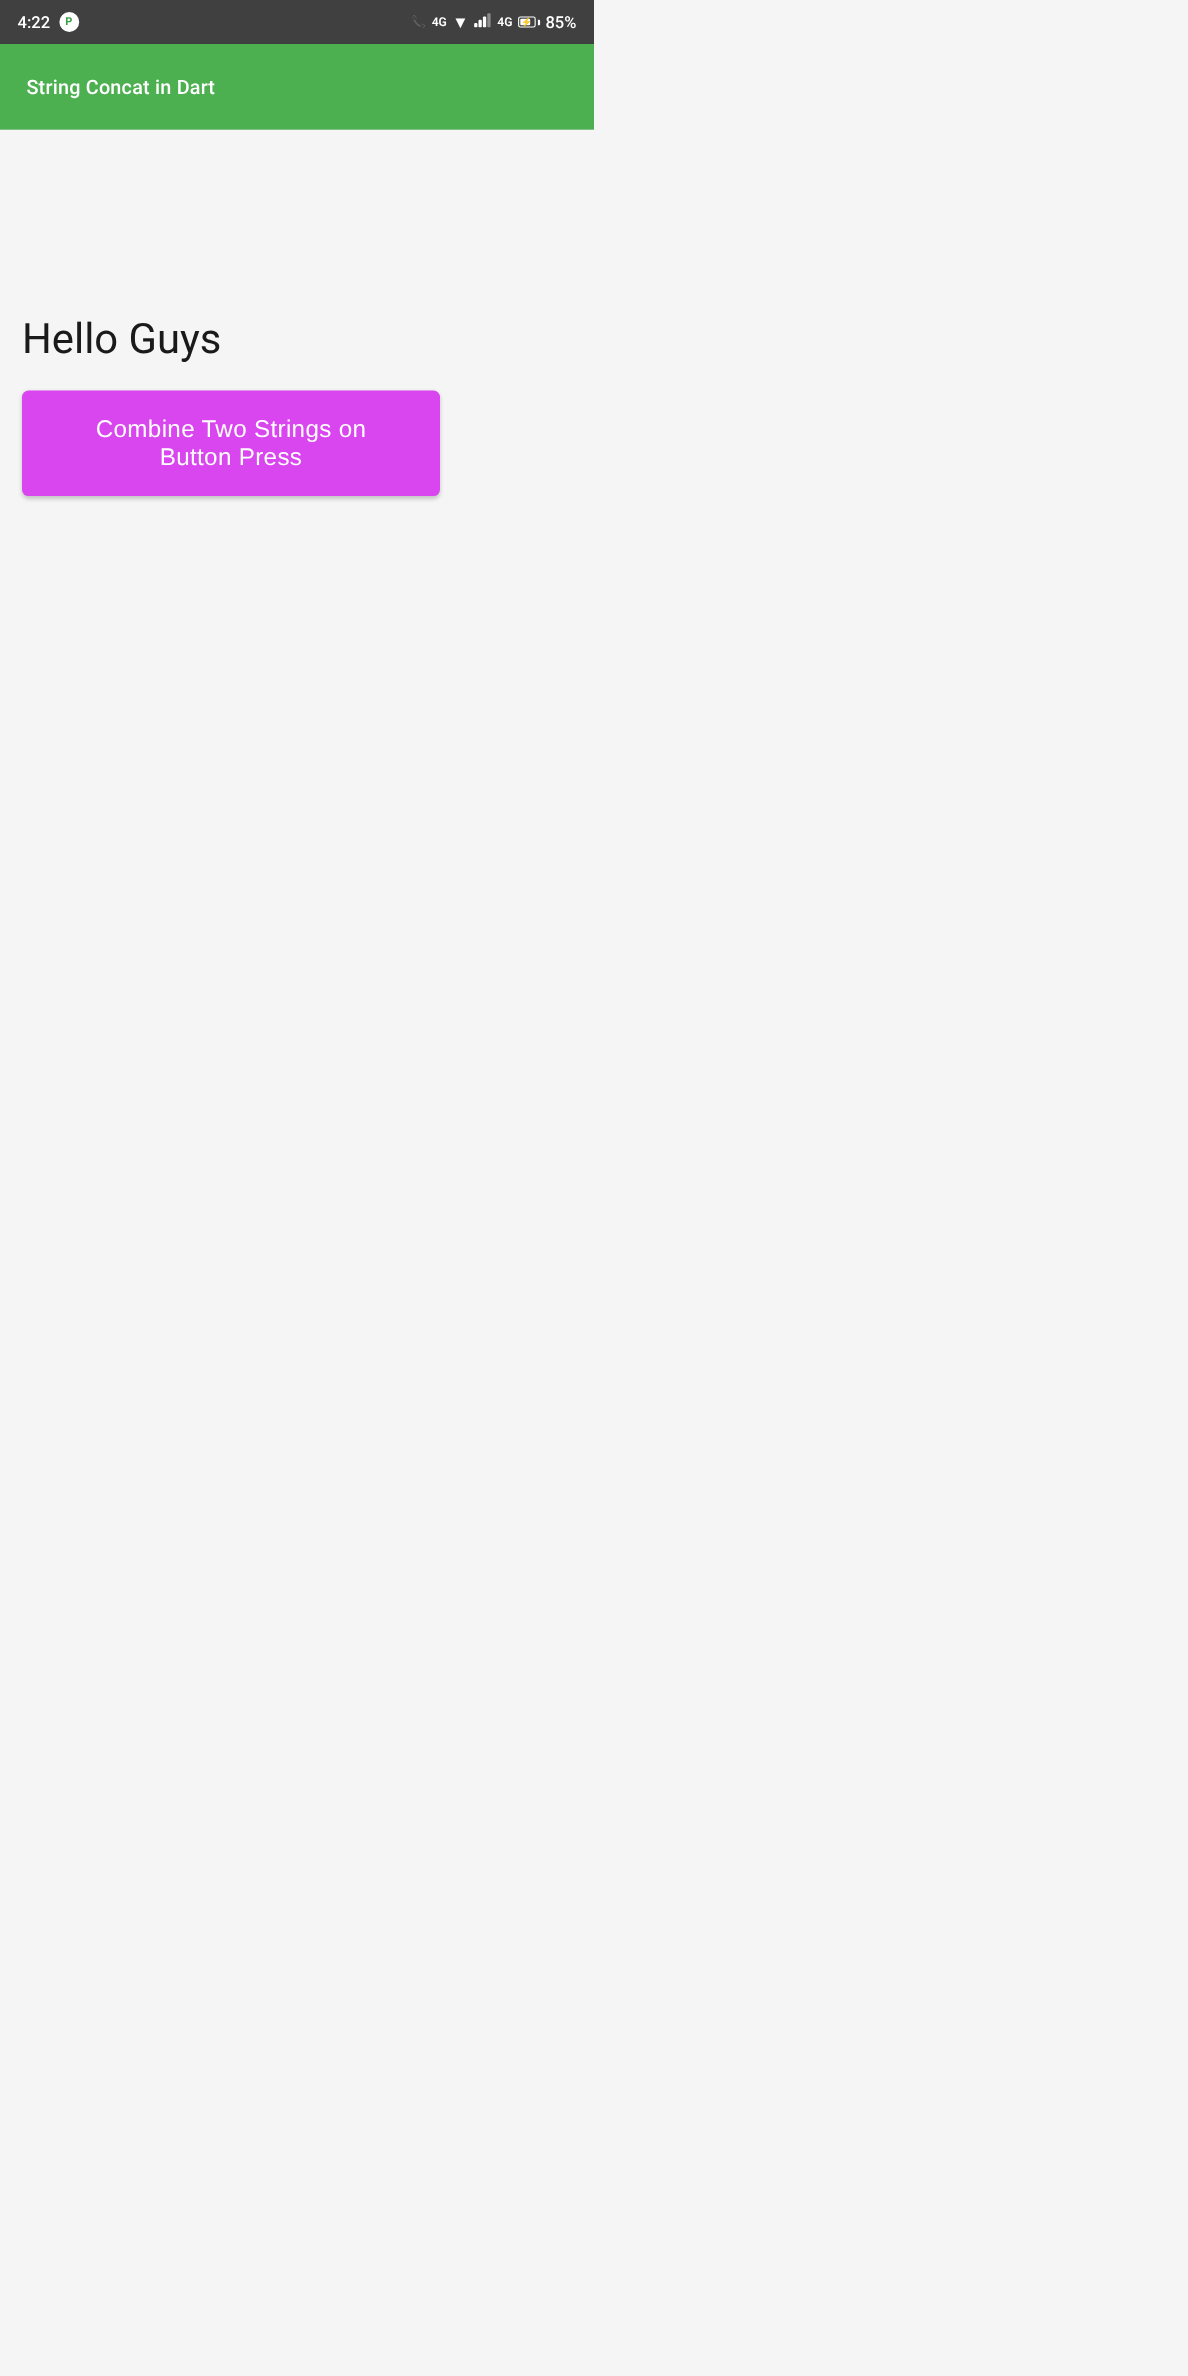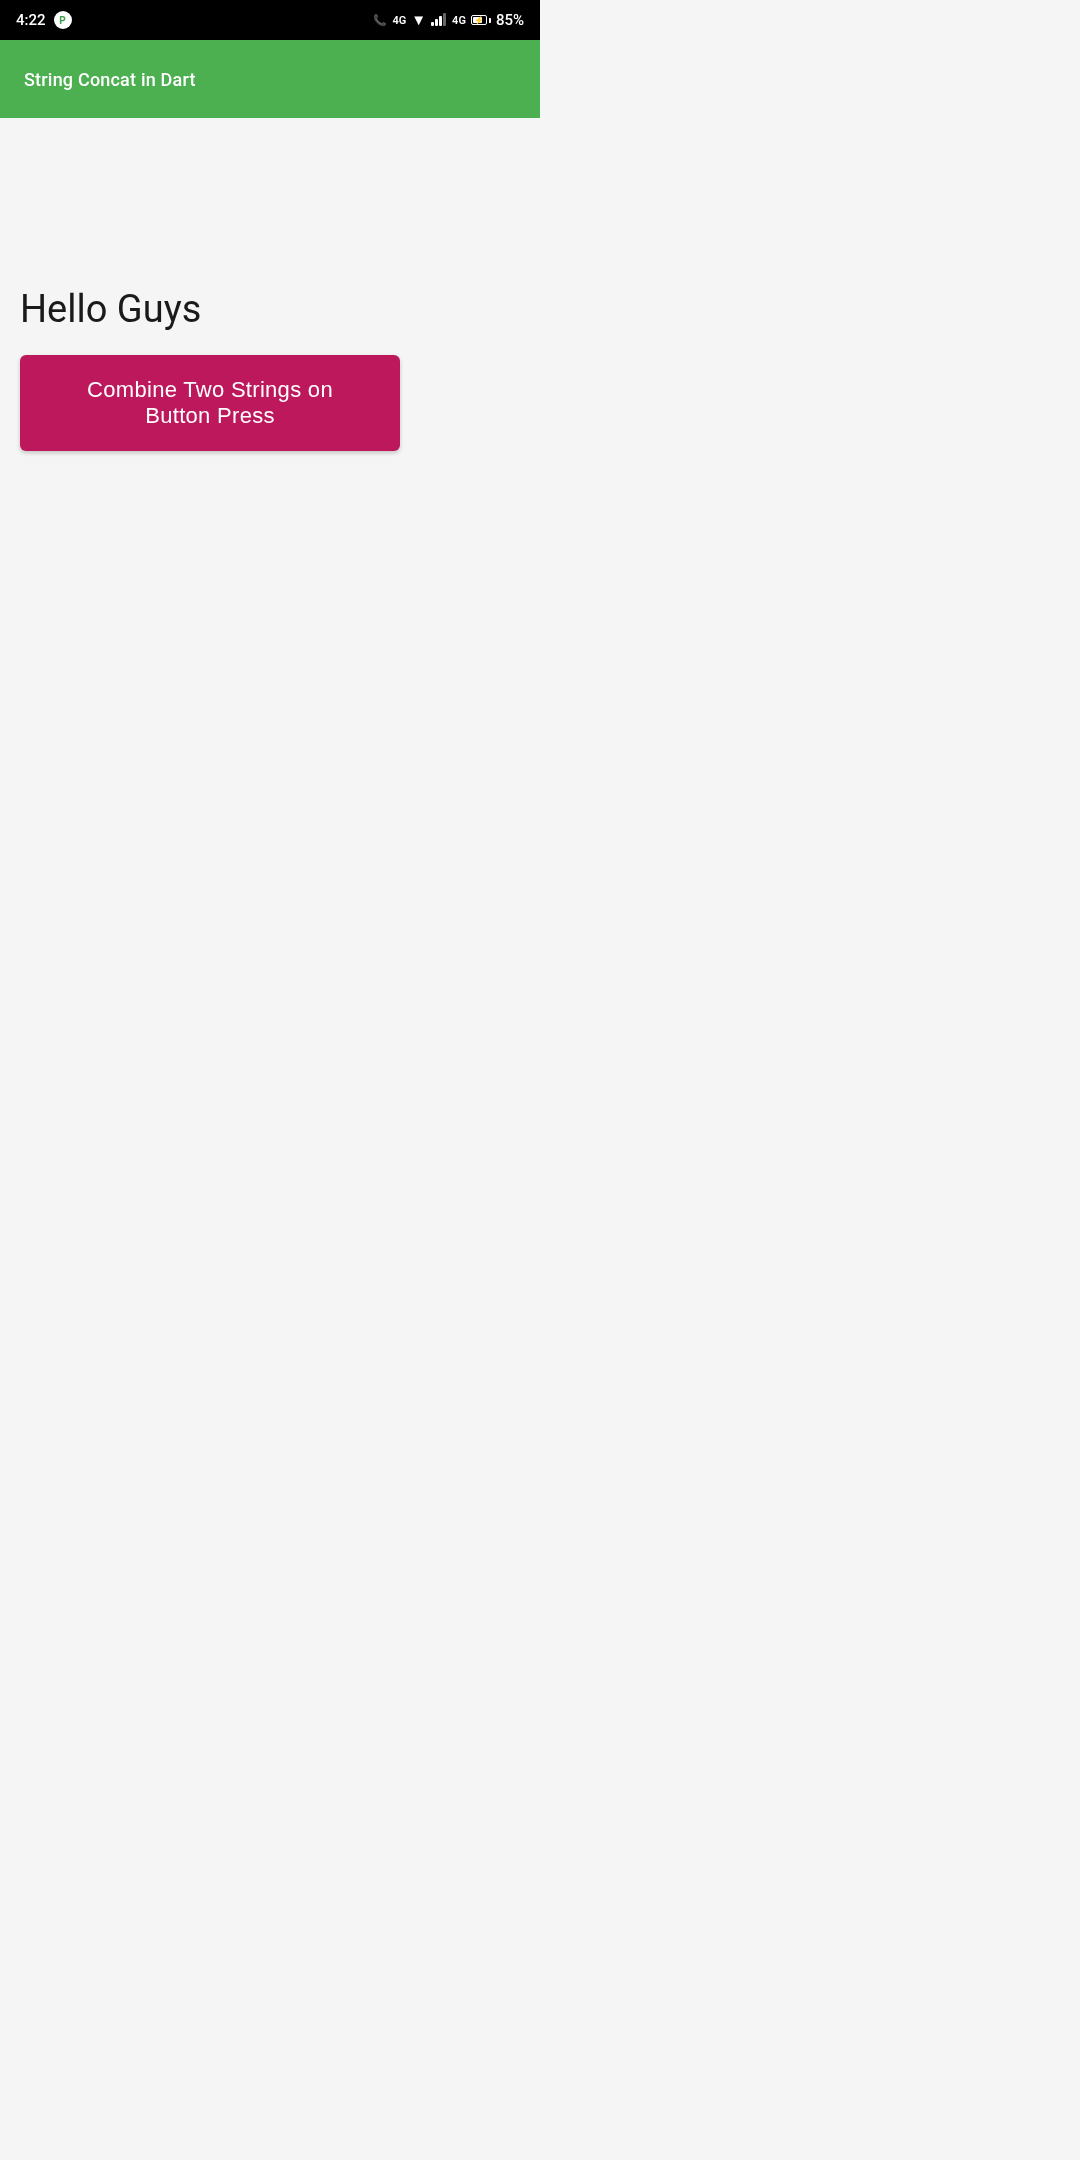--- a/index.html
+++ b/index.html
@@ -16,21 +16,21 @@
       font-family: 'Roboto', Arial, sans-serif;
       display: flex;
       flex-direction: column;
       overflow: hidden;
     }
 
     
     .status-bar {
       width: 100%;
       height: 40px;
-      background: #000000;
+      background: #404040;
       display: flex;
       align-items: center;
       justify-content: space-between;
       padding: 0 16px;
       flex-shrink: 0;
     }
 
     .status-bar-left {
       display: flex;
       align-items: center;
@@ -122,21 +122,21 @@
 
     .result-text {
       font-size: 38px;
       font-weight: 400;
       color: #1a1a1a;
       margin-bottom: 24px;
       text-align: center;
     }
 
     .action-button {
-      background: #be185d;
+      background: #d946ef;
       color: white;
       border: none;
       border-radius: 6px;
       padding: 22px 36px;
       font-size: 22px;
       font-weight: 500;
       cursor: pointer;
       width: 380px;
       text-align: center;
       letter-spacing: 0.3px;

